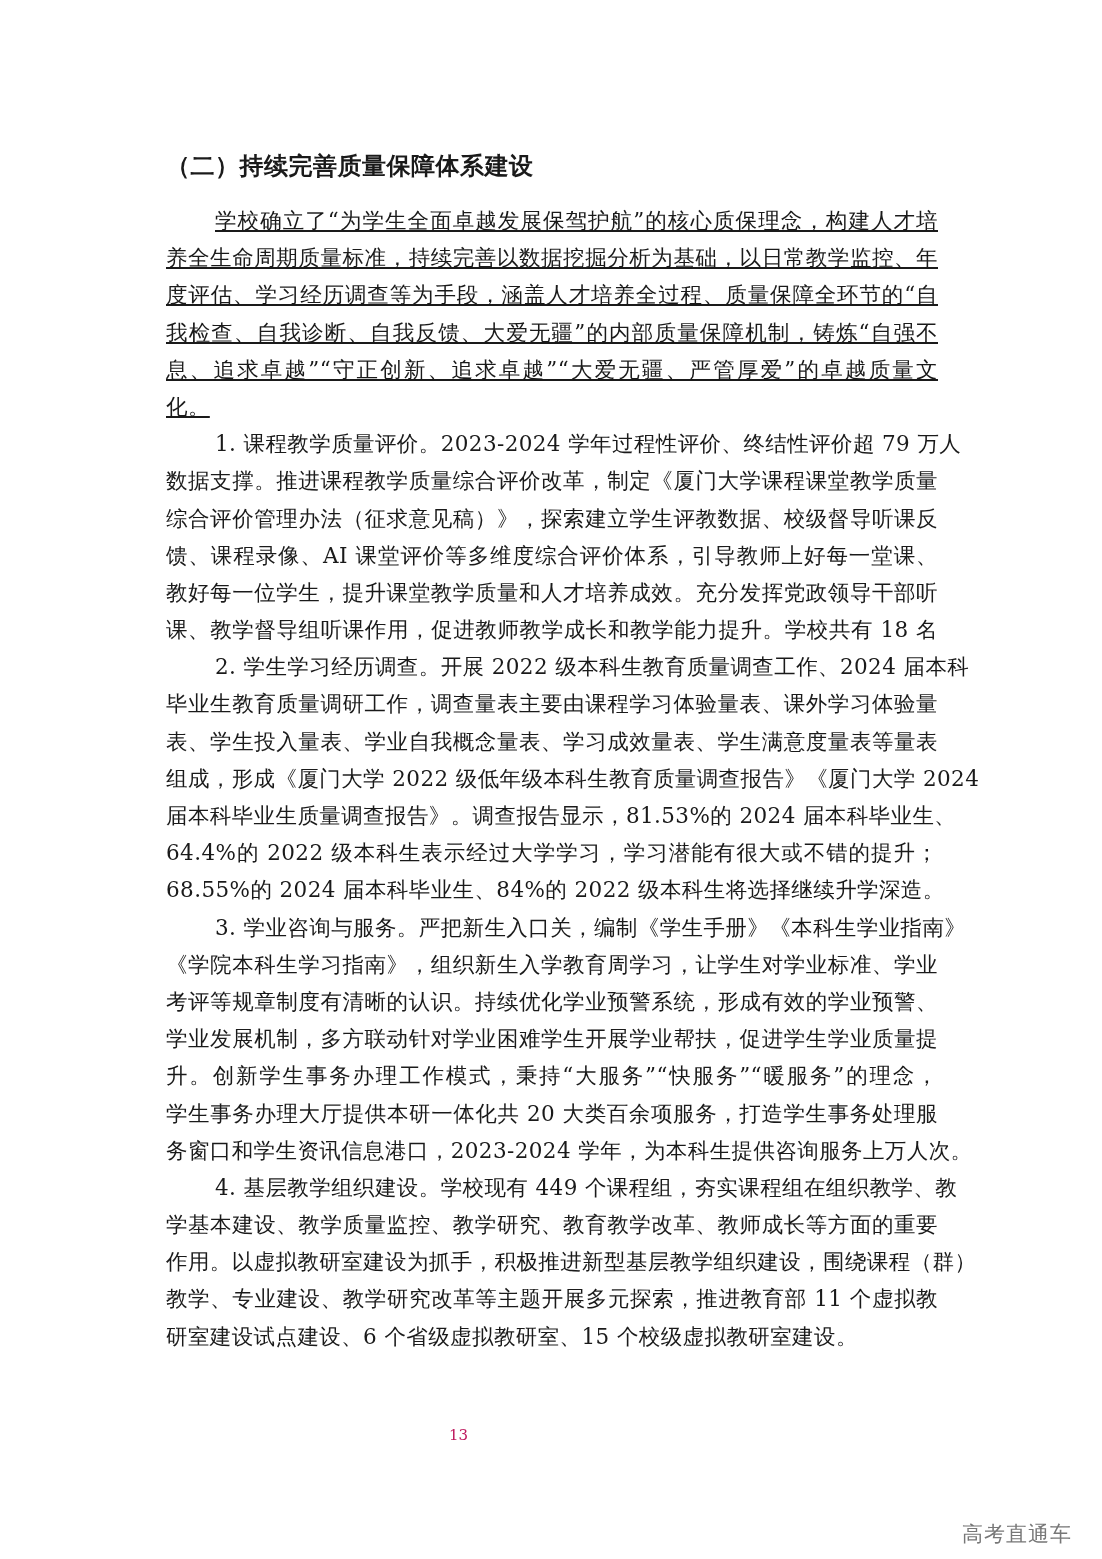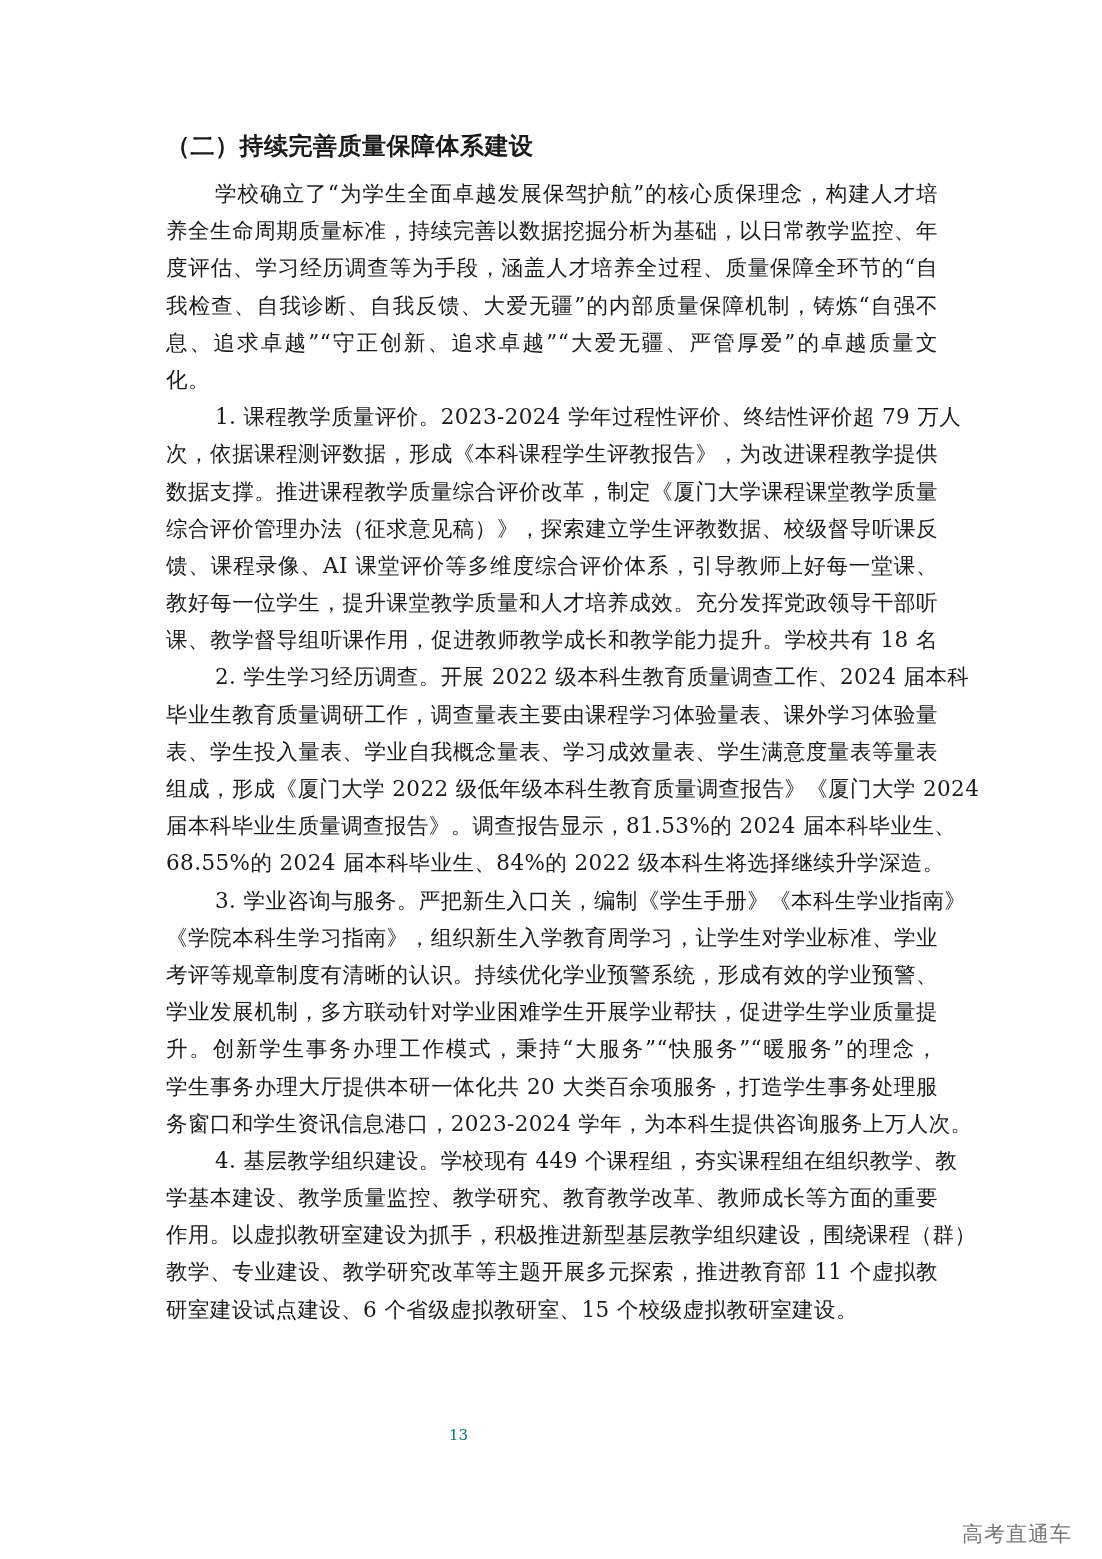--- a/index.html
+++ b/index.html
@@ -1,39 +1,39 @@
 <!DOCTYPE html>
 <html><head>
   <meta charset="utf-8">
   <style>
     html, body { margin: 0; padding: 0; background: #ffffff; }
     body { width: 1102px; height: 1559px; position: relative; overflow: hidden; }
     .page {
-      position: absolute; left: 166px; top: 124px; width: 772px;
+      position: absolute; left: 166px; top: 144px; width: 772px;
       font-family: "DejaVu Serif", "Liberation Serif", serif;
       color: #1a1a1a;
     }
     .title {
       font-family: "DejaVu Sans", "Liberation Sans", sans-serif;
       font-weight: bold; font-size: 24px; letter-spacing: 0.5px;
       height: 44px; line-height: 44px; margin: 0; white-space: nowrap;
     }
     .para { margin: 0; }
     .line {
       display: block; white-space: nowrap;
       font-size: 21.5px; height: 37.2px; line-height: 37.2px;
       text-align: justify; text-align-last: justify;
       letter-spacing: 0.4px;
     }
     .line.last { text-align-last: left; }
     .para .line:first-child { padding-left: 49px; }
-    .p0 { margin-top: 7px; }
+    .p0 { margin-top: 14px; text-decoration: underline; }
     .page-number {
       position: absolute; left: 0; width: 917px; top: 1426px;
-      text-align: center; font-family: "DejaVu Serif", serif; font-size: 15px; color: #0f766e;
+      text-align: center; font-family: "DejaVu Serif", serif; font-size: 15px; color: #be185d;
     }
     .watermark {
       position: absolute; left: 962px; top: 1520px;
       font-family: "DejaVu Sans", sans-serif; font-size: 21px; color: #777777; letter-spacing: 1px;
     }
   </style>
 </head>
 <body>
 
 <div class="page">
@@ -43,34 +43,34 @@
     <span class="line">学校确立了“为学生全面卓越发展保驾护航”的核心质保理念，构建人才培</span>
     <span class="line">养全生命周期质量标准，持续完善以数据挖掘分析为基础，以日常教学监控、年</span>
     <span class="line">度评估、学习经历调查等为手段，涵盖人才培养全过程、质量保障全环节的“自</span>
     <span class="line">我检查、自我诊断、自我反馈、大爱无疆”的内部质量保障机制，铸炼“自强不</span>
     <span class="line">息、追求卓越”“守正创新、追求卓越”“大爱无疆、严管厚爱”的卓越质量文</span>
     <span class="line last">化。</span>
   </div>
 
   <div class="para">
     <span class="line">1. 课程教学质量评价。2023-2024 学年过程性评价、终结性评价超 79 万人</span>
-    <span class="line">次，依据课程测评数据，形成《本科课程学生评教报告》，为改进课程教学提供</span>
     <span class="line">数据支撑。推进课程教学质量综合评价改革，制定《厦门大学课程课堂教学质量</span>
     <span class="line">综合评价管理办法（征求意见稿）》，探索建立学生评教数据、校级督导听课反</span>
     <span class="line">馈、课程录像、AI 课堂评价等多维度综合评价体系，引导教师上好每一堂课、</span>
     <span class="line">教好每一位学生，提升课堂教学质量和人才培养成效。充分发挥党政领导干部听</span>
     <span class="line">课、教学督导组听课作用，促进教师教学成长和教学能力提升。学校共有 18 名</span>
   </div>
 
   <div class="para">
     <span class="line">2. 学生学习经历调查。开展 2022 级本科生教育质量调查工作、2024 届本科</span>
     <span class="line">毕业生教育质量调研工作，调查量表主要由课程学习体验量表、课外学习体验量</span>
     <span class="line">表、学生投入量表、学业自我概念量表、学习成效量表、学生满意度量表等量表</span>
     <span class="line">组成，形成《厦门大学 2022 级低年级本科生教育质量调查报告》《厦门大学 2024</span>
     <span class="line">届本科毕业生质量调查报告》。调查报告显示，81.53%的 2024 届本科毕业生、</span>
+    <span class="line">64.4%的 2022 级本科生表示经过大学学习，学习潜能有很大或不错的提升；</span>
     <span class="line last">68.55%的 2024 届本科毕业生、84%的 2022 级本科生将选择继续升学深造。</span>
   </div>
 
   <div class="para">
     <span class="line">3. 学业咨询与服务。严把新生入口关，编制《学生手册》《本科生学业指南》</span>
     <span class="line">《学院本科生学习指南》，组织新生入学教育周学习，让学生对学业标准、学业</span>
     <span class="line">考评等规章制度有清晰的认识。持续优化学业预警系统，形成有效的学业预警、</span>
     <span class="line">学业发展机制，多方联动针对学业困难学生开展学业帮扶，促进学生学业质量提</span>
     <span class="line">升。创新学生事务办理工作模式，秉持“大服务”“快服务”“暖服务”的理念，</span>
     <span class="line">学生事务办理大厅提供本研一体化共 20 大类百余项服务，打造学生事务处理服</span>

